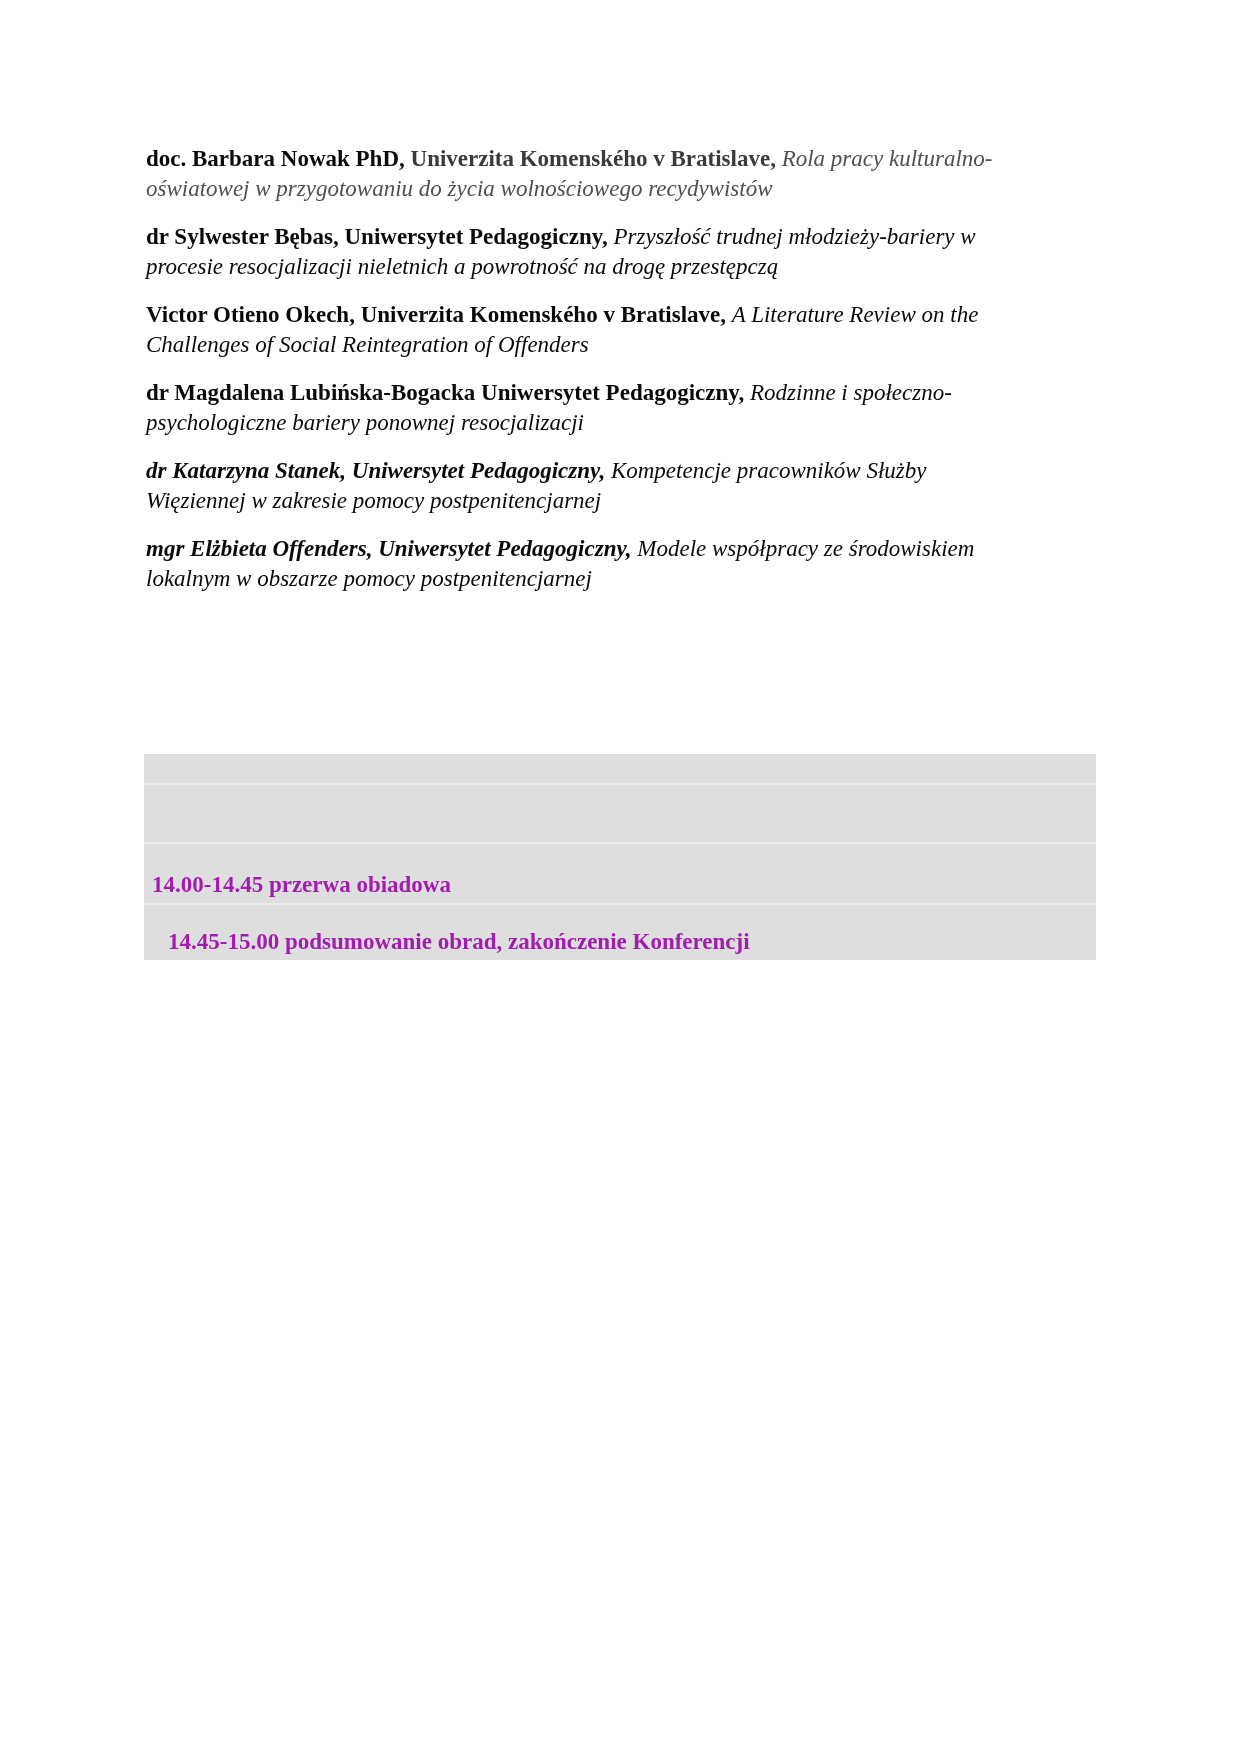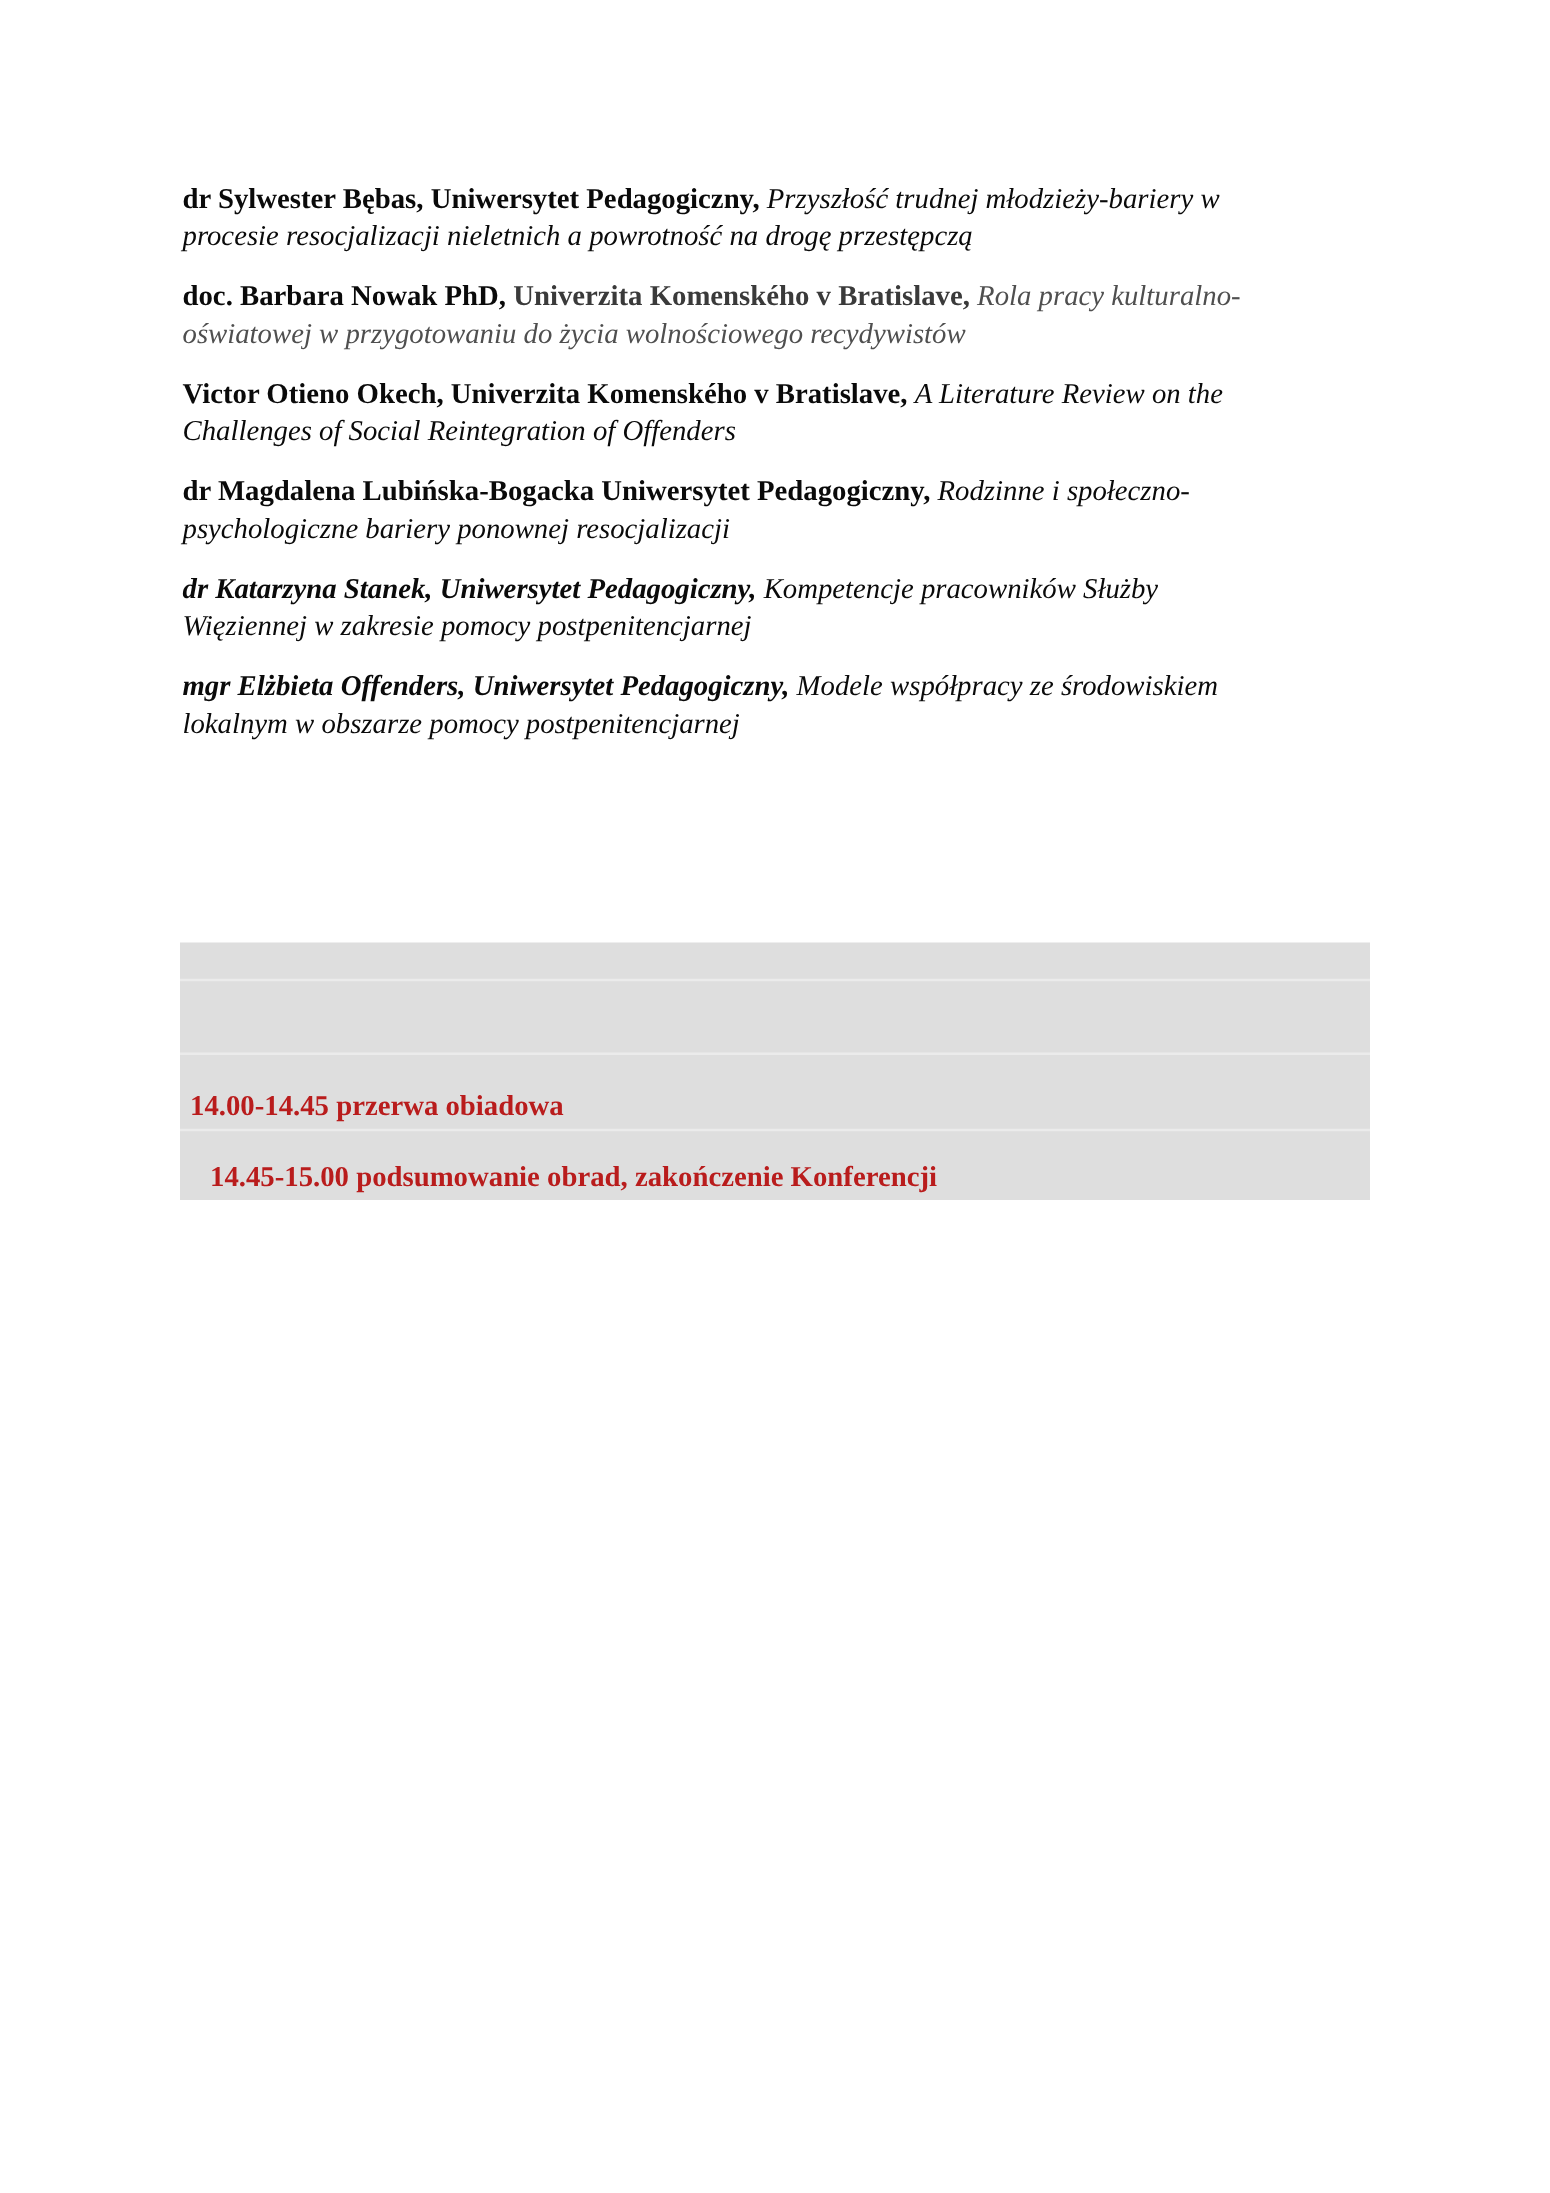--- a/index.html
+++ b/index.html
@@ -53,42 +53,42 @@
     background: #dedede;
   }
   .srow {
     box-sizing: border-box;
     display: flex;
     align-items: flex-end;
     padding: 0 0 4px 8px;
     font-size: 23px;
     line-height: 28px;
     font-weight: bold;
-    color: #b91c1c;
+    color: #a21caf;
     white-space: pre-wrap;
   }
   .srow + .srow {
     border-top: 2px solid #ebebeb;
   }
   .srow.r1 { height: 29px; }
   .srow.r2 { height: 59px; }
   .srow.r3 { height: 61px; }
   .srow.r4 { height: 57px; padding-left: 24px; }
 </style>
 </head>
 <body>
 
 <div class="page">
 
   <div class="content">
+    <p class="entry muted"><span class="name">doc. Barbara Nowak PhD, </span><span class="aff">Univerzita Komenského v Bratislave, </span><span class="title">Rola pracy kulturalno-
+oświatowej w przygotowaniu do życia wolnościowego recydywistów</span></p>
+
     <p class="entry"><span class="name">dr Sylwester Bębas, </span><span class="aff">Uniwersytet Pedagogiczny, </span><span class="title">Przyszłość trudnej młodzieży-bariery w
 procesie resocjalizacji nieletnich a powrotność na drogę przestępczą</span></p>
-
-    <p class="entry muted"><span class="name">doc. Barbara Nowak PhD, </span><span class="aff">Univerzita Komenského v Bratislave, </span><span class="title">Rola pracy kulturalno-
-oświatowej w przygotowaniu do życia wolnościowego recydywistów</span></p>
 
     <p class="entry"><span class="name">Victor Otieno Okech, </span><span class="aff">Univerzita Komenského v Bratislave, </span><span class="title">A Literature Review on the
 Challenges of Social Reintegration of Offenders</span></p>
 
 
     <p class="entry"><span class="name">dr Magdalena Lubińska-Bogacka </span><span class="aff">Uniwersytet Pedagogiczny, </span><span class="title">Rodzinne i społeczno-
 psychologiczne bariery ponownej resocjalizacji</span></p>
 
     <p class="entry italic-name"><span class="name">dr Katarzyna Stanek, </span><span class="aff">Uniwersytet Pedagogiczny, </span><span class="title">Kompetencje pracowników Służby
 Więziennej w zakresie pomocy postpenitencjarnej</span></p>

